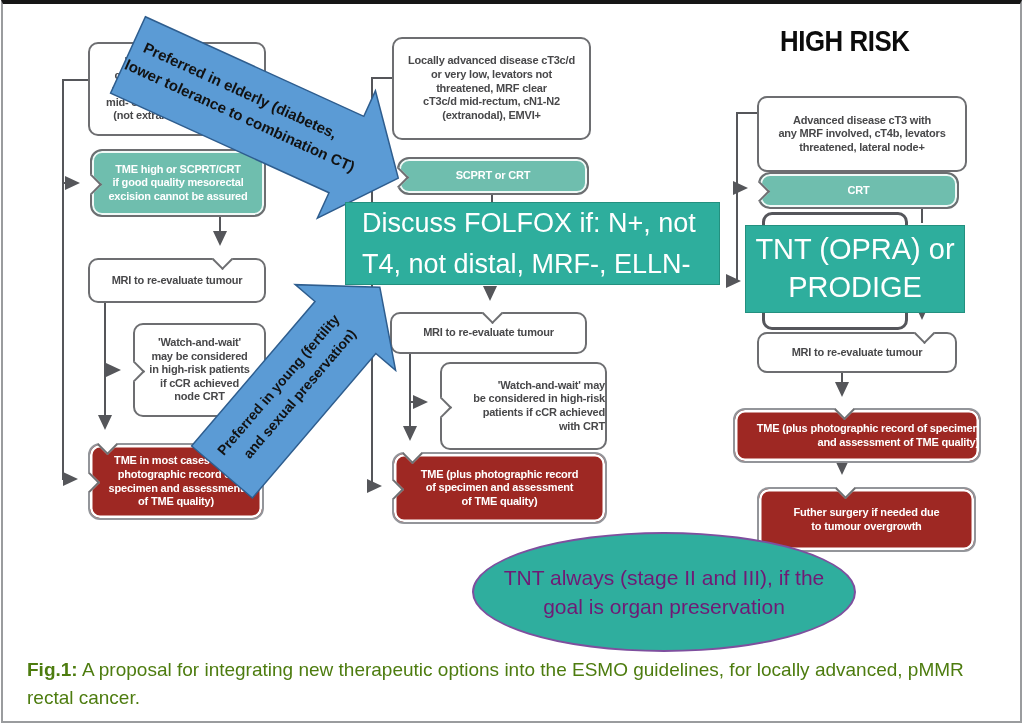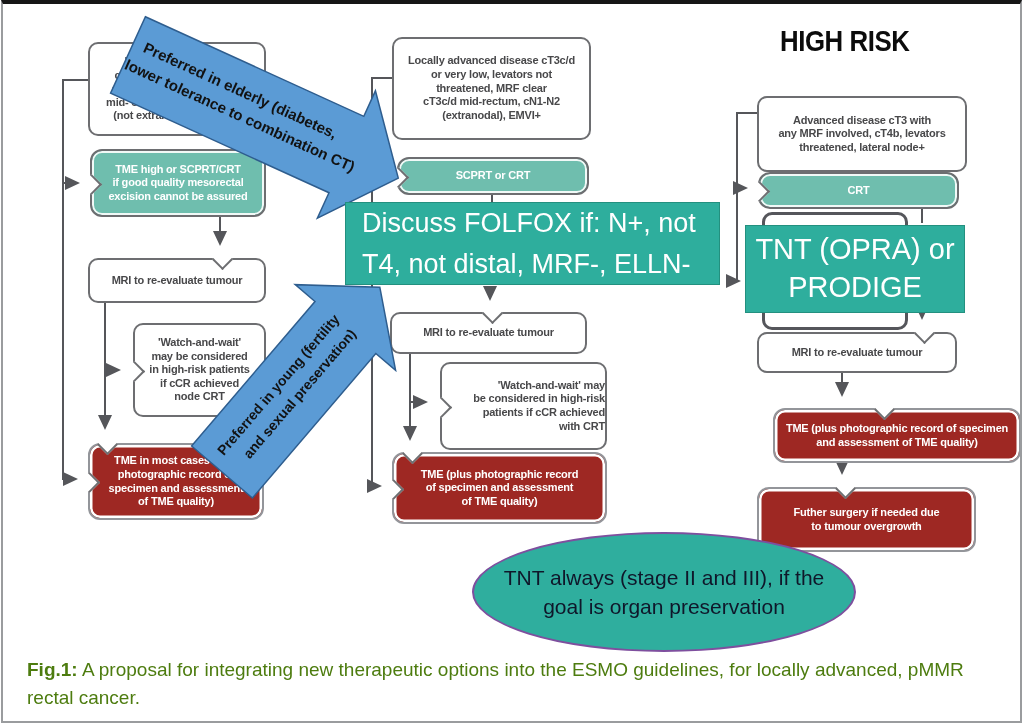--- a/index.html
+++ b/index.html
@@ -21,21 +21,21 @@
   .notch{position:absolute;width:13px;height:13px;background:#fff;transform:rotate(45deg);z-index:1;}
   .n-top{top:-8px;border-right:2.5px solid #6d6e71;border-bottom:2.5px solid #6d6e71;}
   .n-left{left:-8px;top:50%;margin-top:-6.5px;border-top:2.5px solid #6d6e71;border-right:2.5px solid #6d6e71;}
   .overlay{position:absolute;background:#2eae9d;color:#fff;font-weight:400;z-index:40;
            display:flex;align-items:center;justify-content:center;}
   #folfox{font-size:27px;line-height:1.5;justify-content:flex-start;text-align:left;
           padding-left:16px;border:1px solid #23907f;box-sizing:border-box;}
   #tnt{font-size:29px;line-height:1.3;text-align:center;border:1px solid #23907f;box-sizing:border-box;align-items:center;}
   #hiddenbox{position:absolute;border:3px solid #55565b;border-radius:10px;background:#fff;z-index:10;}
   .ellipse{position:absolute;background:#2fae9e;border:2px solid #7e4f9e;border-radius:50%;z-index:50;
-           display:flex;align-items:center;justify-content:center;color:#0f172a;font-size:21px;
+           display:flex;align-items:center;justify-content:center;color:#701a75;font-size:21px;
            line-height:1.4;text-align:center;}
   #highrisk{position:absolute;left:780px;top:24px;font-size:30px;font-weight:bold;color:#0c0c0c;
             letter-spacing:-0.5px;transform:scaleX(.86);transform-origin:left top;z-index:12;}
   #caption{position:absolute;left:27px;top:656px;width:950px;font-size:19px;line-height:1.45;
            color:#4d7c0f;z-index:12;}
   #caption b{font-weight:bold;}
 </style>
 </head>
 <body>
 
@@ -141,21 +141,21 @@
   </div>
   <div class="bx teal" style="left:758px;top:172px;width:197px;height:33px;">
     <i class="notch n-left"></i>
     <span class="lbl">CRT</span>
   </div>
   <div id="hiddenbox" style="left:762px;top:212px;width:140px;height:112px;"></div>
   <div class="bx wht" style="left:757px;top:332px;width:196px;height:37px;">
     <i class="notch n-top" style="left:158px;"></i>
     <span class="lbl">MRI to re-evaluate tumour</span>
   </div>
-  <div class="bx red" style="left:773px;top:408px;width:244px;height:51px;">
+  <div class="bx red" style="left:733px;top:408px;width:244px;height:51px;text-align:right;">
     <i class="notch n-top" style="left:102px;"></i>
     <span class="lbl">TME (plus photographic record of specimen
 and assessment of TME quality)</span>
   </div>
   <div class="bx red" style="left:757px;top:487px;width:215px;height:61px;">
     <i class="notch n-top" style="left:79px;"></i>
     <span class="lbl">Futher surgery if needed due
 to tumour overgrowth</span>
   </div>
 

